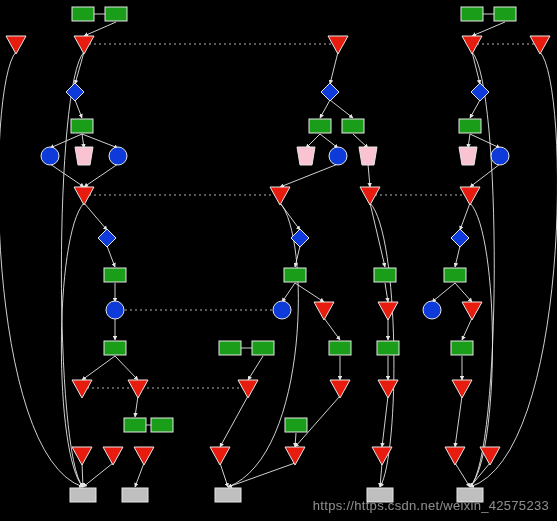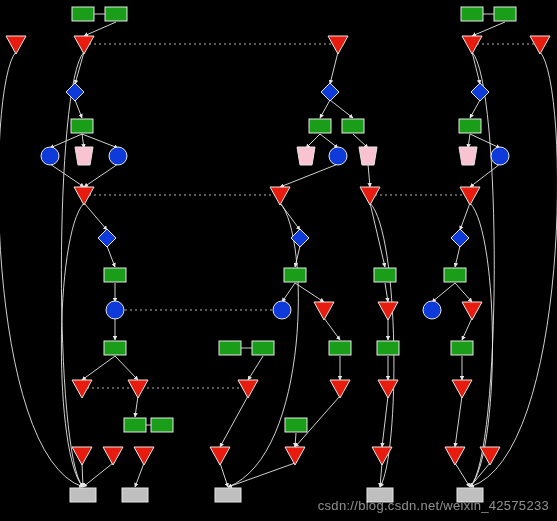--- a/index.html
+++ b/index.html
@@ -160,13 +160,13 @@
       <polygon points="445,447 465,447 455,465" fill="#e81c0e" stroke="#e6e6e6" stroke-width="1"></polygon>
       <polygon points="480,447 500,447 490,465" fill="#e81c0e" stroke="#e6e6e6" stroke-width="1"></polygon>
       <rect x="70" y="488" width="26" height="14" fill="#bfbfbf" stroke="#e6e6e6" stroke-width="1"></rect>
       <rect x="122" y="488" width="26" height="14" fill="#bfbfbf" stroke="#e6e6e6" stroke-width="1"></rect>
       <rect x="215" y="488" width="26" height="14" fill="#bfbfbf" stroke="#e6e6e6" stroke-width="1"></rect>
       <rect x="367" y="488" width="26" height="14" fill="#bfbfbf" stroke="#e6e6e6" stroke-width="1"></rect>
       <rect x="457" y="488" width="26" height="14" fill="#bfbfbf" stroke="#e6e6e6" stroke-width="1"></rect>
     </g>
 </svg>
 
-<div class="watermark">csdn://blog.csdn.net/weixin_42575233</div>
+<div class="watermark">https://https.csdn.net/weixin_42575233</div>
 
 </body></html>

